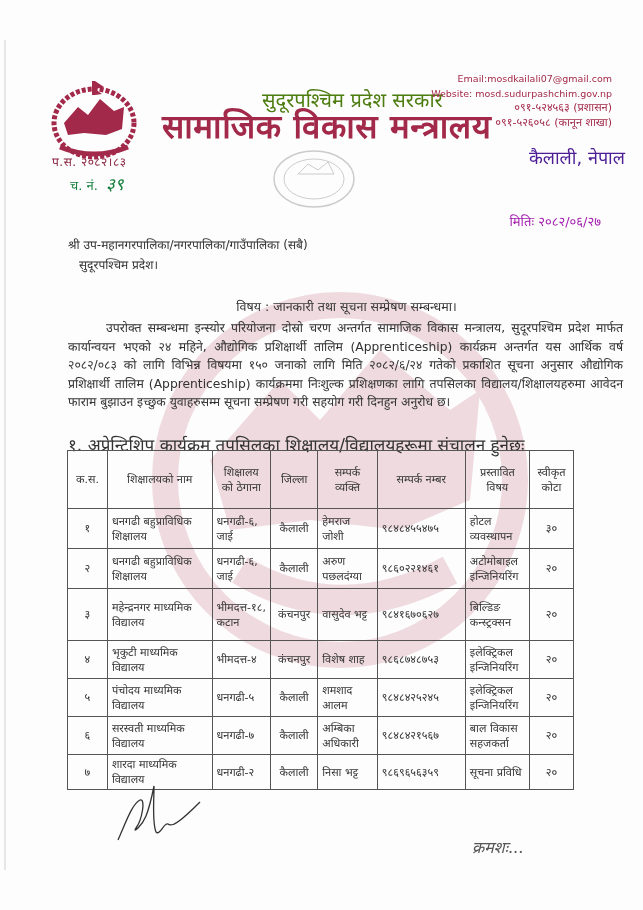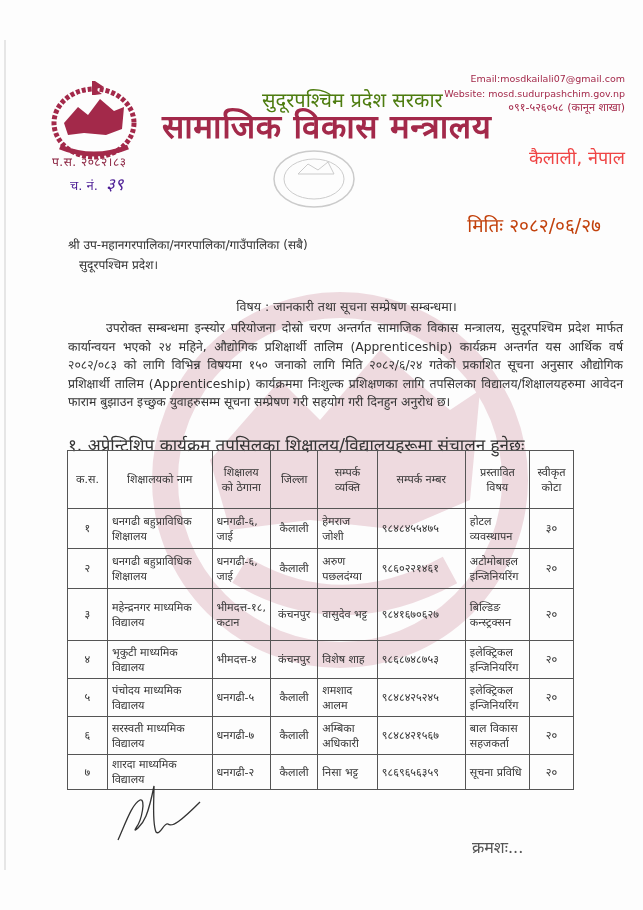--- a/index.html
+++ b/index.html
@@ -8,32 +8,32 @@
 
   .page { position: absolute; left: 0; top: 0; width: 643px; height: 910px; background: #fdfdfd; }
   .scan-edge { position: absolute; left: 4px; top: 40px; width: 2px; height: 830px; background: #e6e6e6; }
 
   
   .watermark { position: absolute; left: 150px; top: 270px; width: 380px; height: 420px; opacity: 0.16; }
 
   
   .emblem { position: absolute; left: 50px; top: 77px; width: 88px; height: 84px; }
   .ref-ps { position: absolute; left: 52px; top: 153px; font-size: 12px; color: #8b2340; letter-spacing: 0.5px; }
-  .ref-cn { position: absolute; left: 70px; top: 172px; font-size: 13px; color: #4c1d95; }
+  .ref-cn { position: absolute; left: 70px; top: 172px; font-size: 13px; color: #15803d; }
   .ref-cn .hand { font-family: "DejaVu Serif", serif; font-size: 17px; font-style: italic; margin-left: 4px; }
 
   .gov-sub { position: absolute; left: 262px; top: 86px; font-size: 20px; color: #4d7c0f; }
   .ministry { position: absolute; left: 162px; top: 103px; font-size: 33px; font-weight: bold; color: #a3294a; letter-spacing: 0.5px; white-space: nowrap; }
   .stamp { position: absolute; left: 268px; top: 146px; width: 92px; height: 66px; opacity: 0.5; }
 
-  .contact { position: absolute; right: 18px; top: 72px; text-align: right; color: #a3294a; font-size: 9.5px; line-height: 14.5px; }
+  .contact { position: absolute; right: 31px; top: 72px; text-align: right; color: #a3294a; font-size: 9.5px; line-height: 14.5px; }
   .contact .ph { font-size: 11px; }
-  .location { position: absolute; right: 18px; top: 145px; font-size: 18px; color: #ef4444; }
-
-  .date { position: absolute; right: 42px; top: 212px; font-size: 19px; color: #c2410c; }
+  .location { position: absolute; right: 18px; top: 145px; font-size: 18px; color: #4c1d95; }
+
+  .date { position: absolute; right: 42px; top: 212px; font-size: 13px; color: #a21caf; }
 
   .addr1 { position: absolute; left: 68px; top: 236px; font-size: 12px; color: #333; }
   .addr2 { position: absolute; left: 79px; top: 256px; font-size: 12px; color: #333; }
 
   .subject { position: absolute; left: 0; width: 643px; top: 298px; text-align: center; font-size: 12.5px; color: #333; }
   .subject span { margin-left: 50px; }
 
   .body-text { position: absolute; left: 68px; top: 319px; width: 555px; font-size: 12.3px; line-height: 18.5px; text-align: justify; text-indent: 38px; color: #333; }
 
   .section-heading { position: absolute; left: 68px; top: 433px; font-size: 17px; color: #333; }
@@ -50,21 +50,21 @@
   .col-person { width: 61px; }
   .col-phone { width: 91px; }
   .col-subject { width: 65px; }
   .col-quota { width: 45px; }
   tr.r1 td, tr.r2 td { height: 40px; }
   tr.r3 td { height: 52px; }
   tr.r4 td, tr.r5 td, tr.r6 td { height: 38px; }
   tr.r7 td { height: 34px; }
 
   .signature { position: absolute; left: 112px; top: 782px; width: 90px; height: 64px; }
-  .continued { position: absolute; left: 472px; top: 836px; font-family: "DejaVu Serif", serif; font-size: 16px; color: #555; }
+  .continued { position: absolute; left: 472px; top: 836px; font-family: "DejaVu Serif", serif; font-style: italic; font-size: 16px; color: #555; }
 </style>
 </head>
 <body>
 
 <div class="page">
   <div class="scan-edge"></div>
 
   <svg class="watermark" viewBox="0 0 380 420">
     <circle cx="190" cy="210" r="175" fill="none" stroke="#a3294a" stroke-width="26"></circle>
     <path d="M60 190 L130 110 L170 150 L230 80 L300 140 L330 120 L320 230 L250 260 L160 250 L80 260 Z" fill="#a3294a"></path>
@@ -93,20 +93,21 @@
 
   <svg class="stamp" viewBox="0 0 92 66">
     <ellipse cx="46" cy="33" rx="40" ry="28" fill="none" stroke="#9a9a9a" stroke-width="1.5"></ellipse>
     <ellipse cx="46" cy="33" rx="30" ry="20" fill="none" stroke="#9a9a9a" stroke-width="1"></ellipse>
     <path d="M30 28 L40 18 L50 24 L60 16 L66 28 Z" fill="none" stroke="#9a9a9a" stroke-width="1"></path>
   </svg>
 
   <div class="contact">
     <div>Email:mosdkailali07@gmail.com</div>
     <div>Website: mosd.sudurpashchim.gov.np</div>
+    <div class="ph">०९१-५२४५६३ (प्रशासन)</div>
     <div class="ph">०९१-५२६०५८ (कानून शाखा)</div>
   </div>
   <div class="location">कैलाली, नेपाल</div>
 
   <div class="date">मितिः २०८२/०६/२७</div>
 
   <div class="addr1">श्री उप-महानगरपालिका/नगरपालिका/गाउँपालिका (सबै)</div>
   <div class="addr2">सुदूरपश्चिम प्रदेश।</div>
 
   <div class="subject"><span>विषय : जानकारी तथा सूचना सम्प्रेषण सम्बन्धमा।</span></div>

